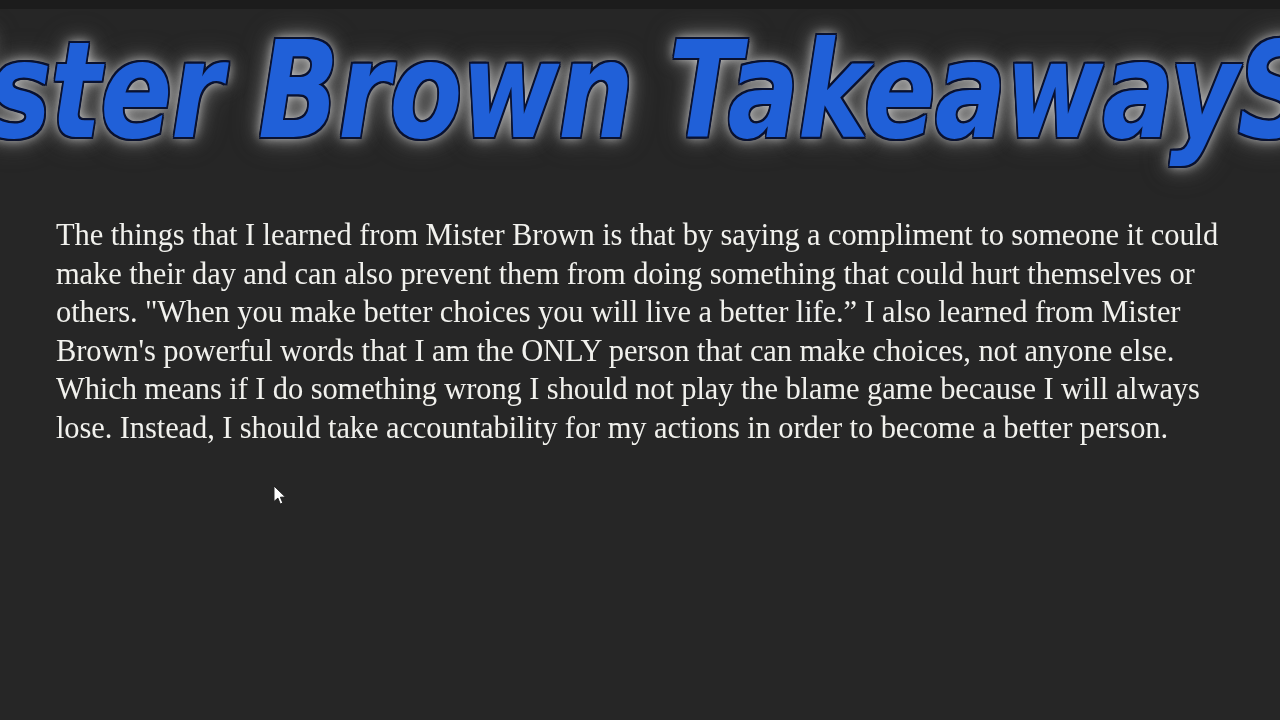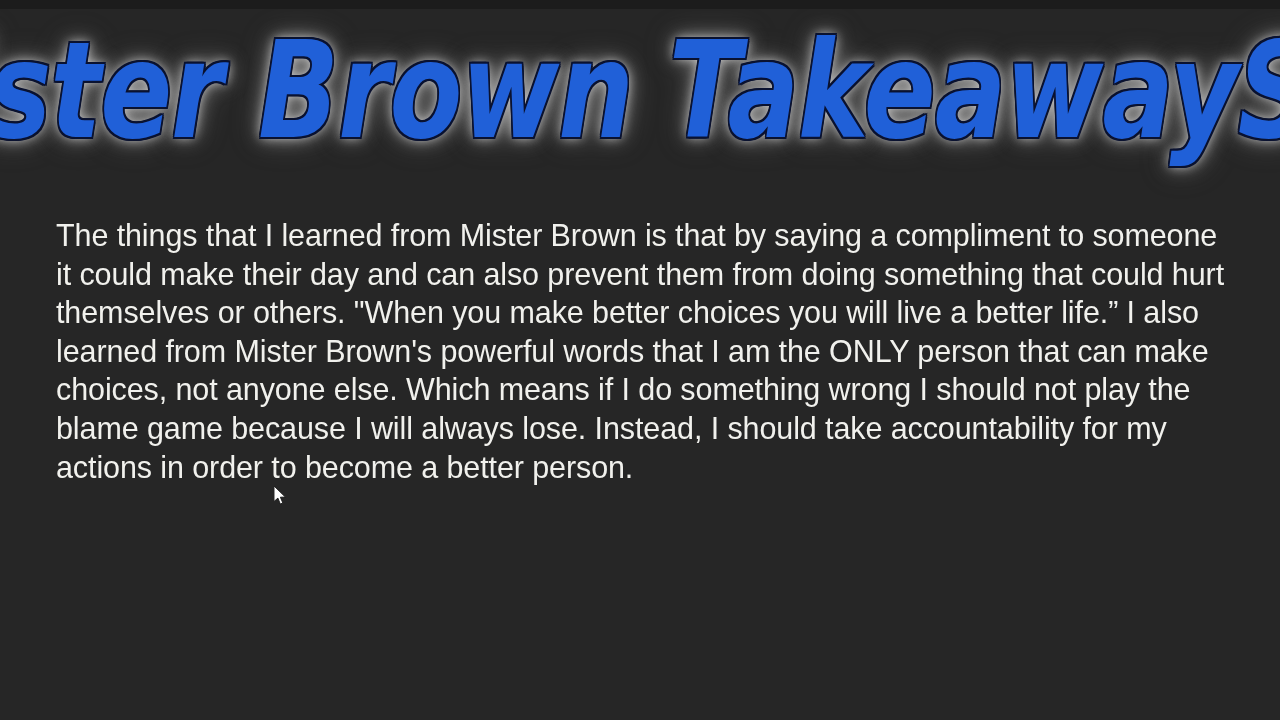--- a/index.html
+++ b/index.html
@@ -71,21 +71,21 @@
        0 0 28px rgba(180,180,180,0.34);
   }
 
   
   .body-copy {
     position: absolute;
     left: 56px;
     top: 216px;
     width: 1180px;
     color: #f1f1ed;
-    font-family: Liberation Sans, sans-serif;
+    font-family: Liberation Serif, serif;
     font-size: 30.5px;
     line-height: 38.6px;
     letter-spacing: -0.1px;
     text-align: left;
     white-space: pre-wrap;
   }
 
   
   .cursor {
     position: absolute;

